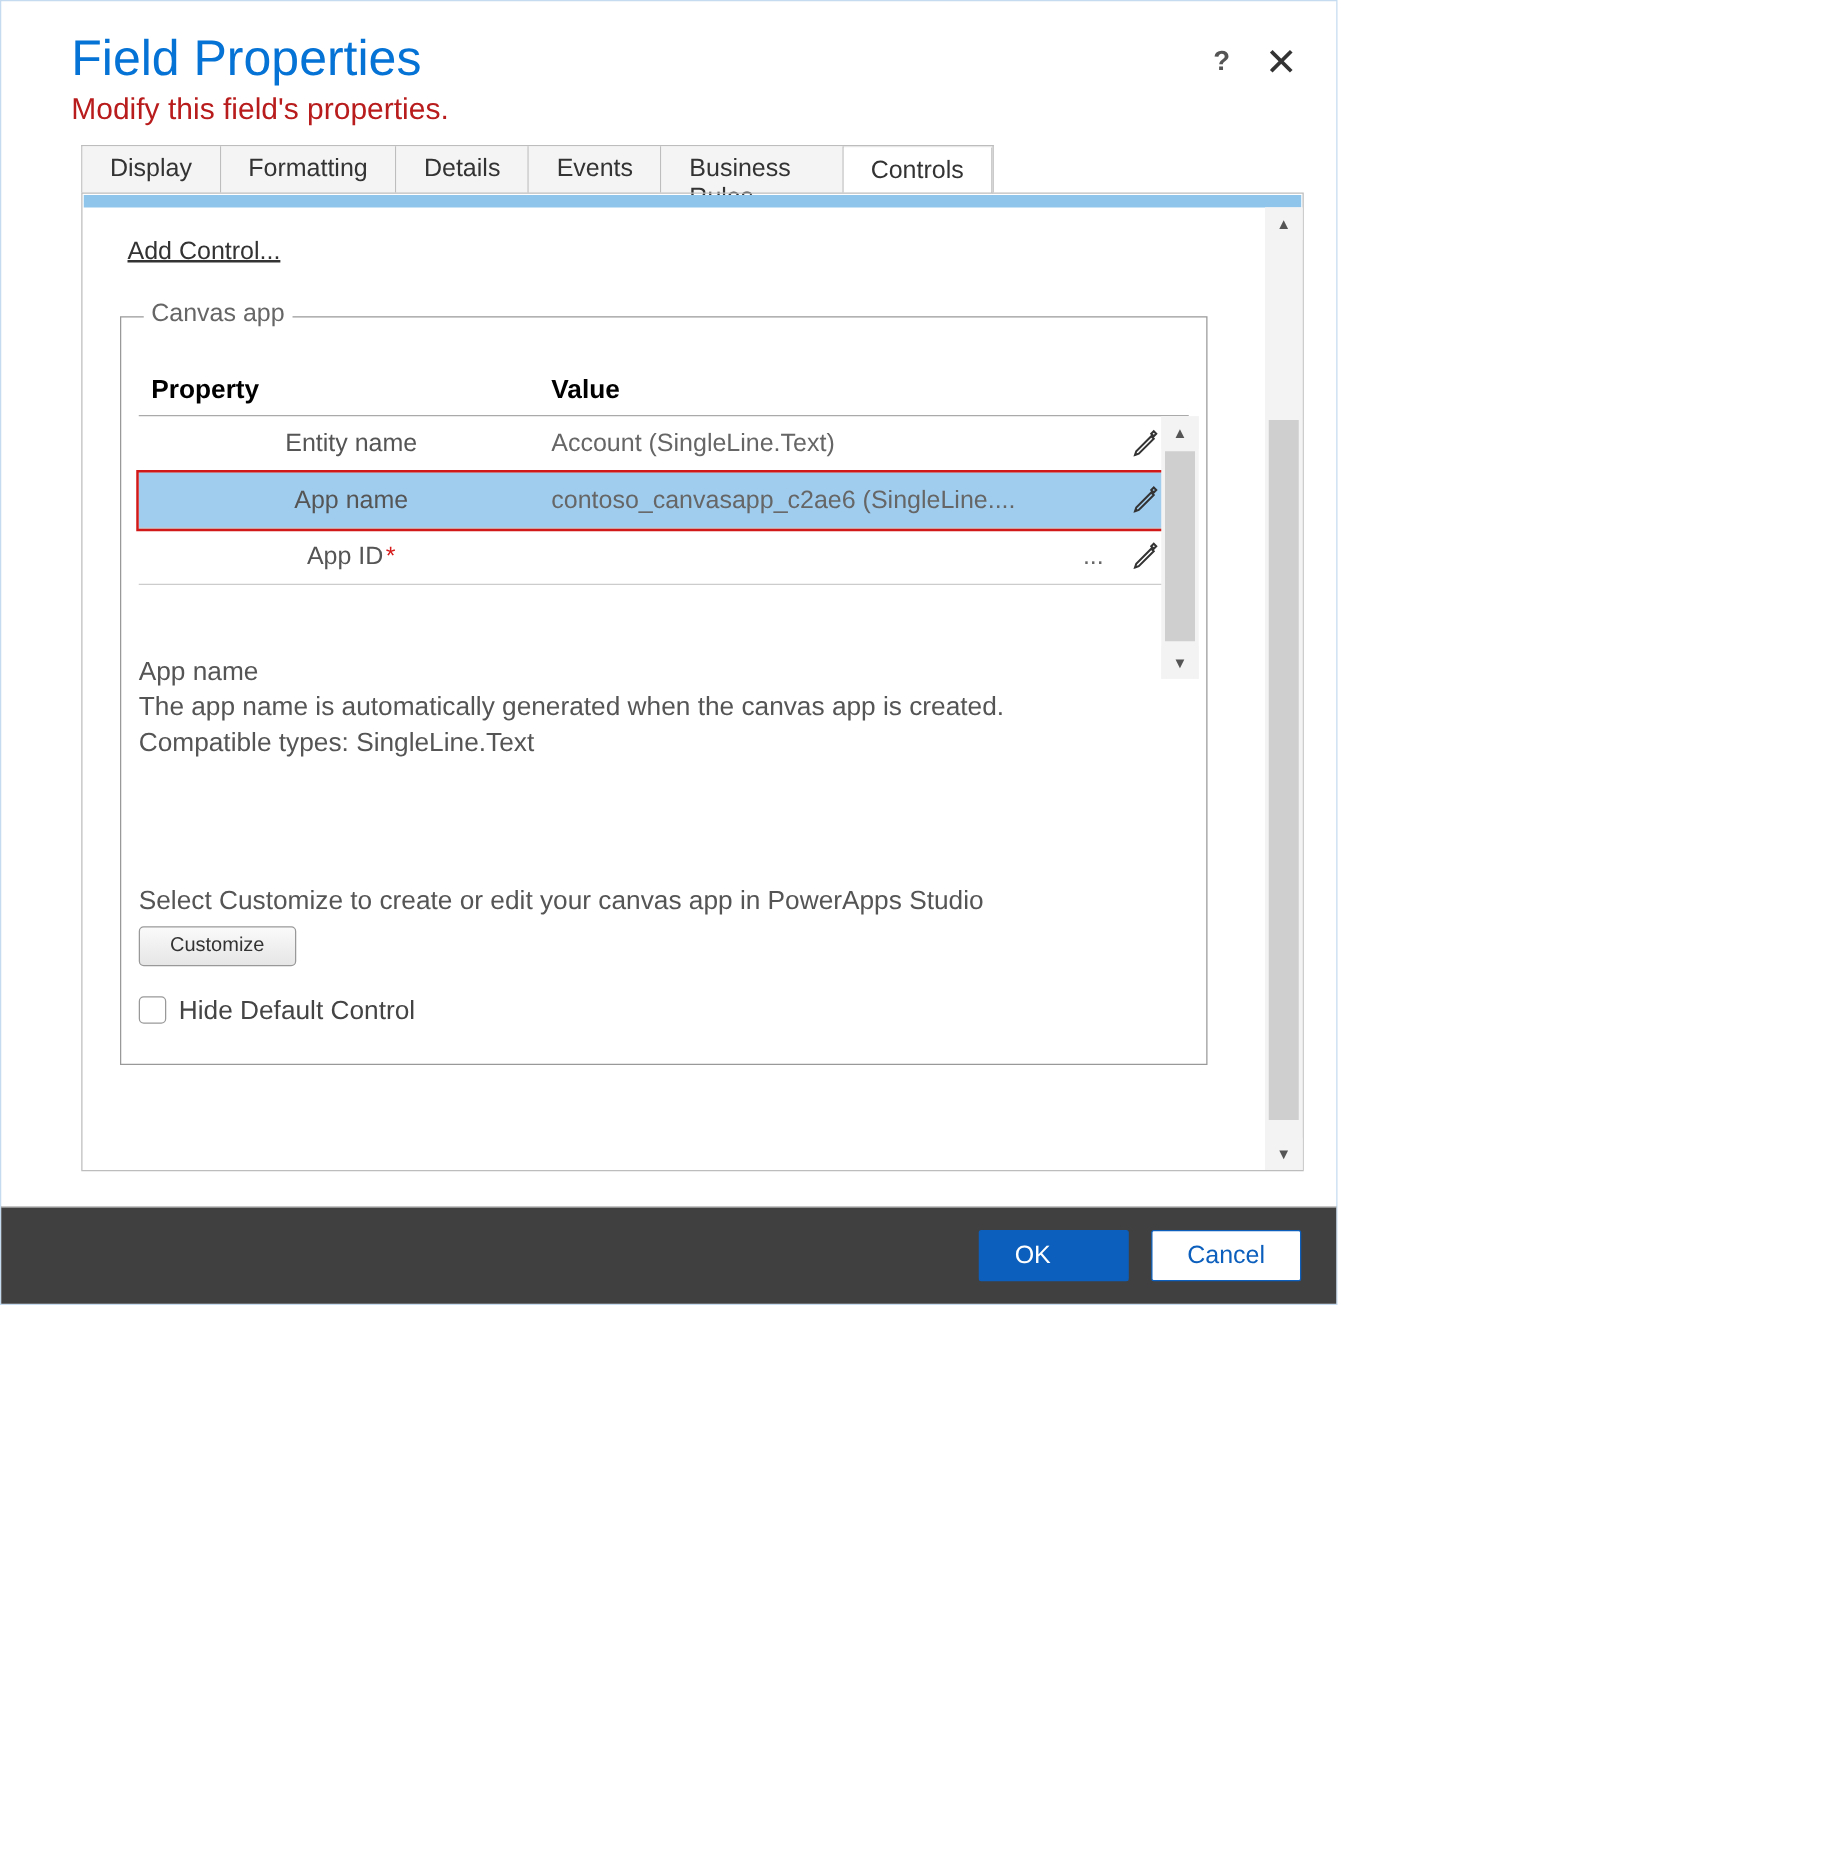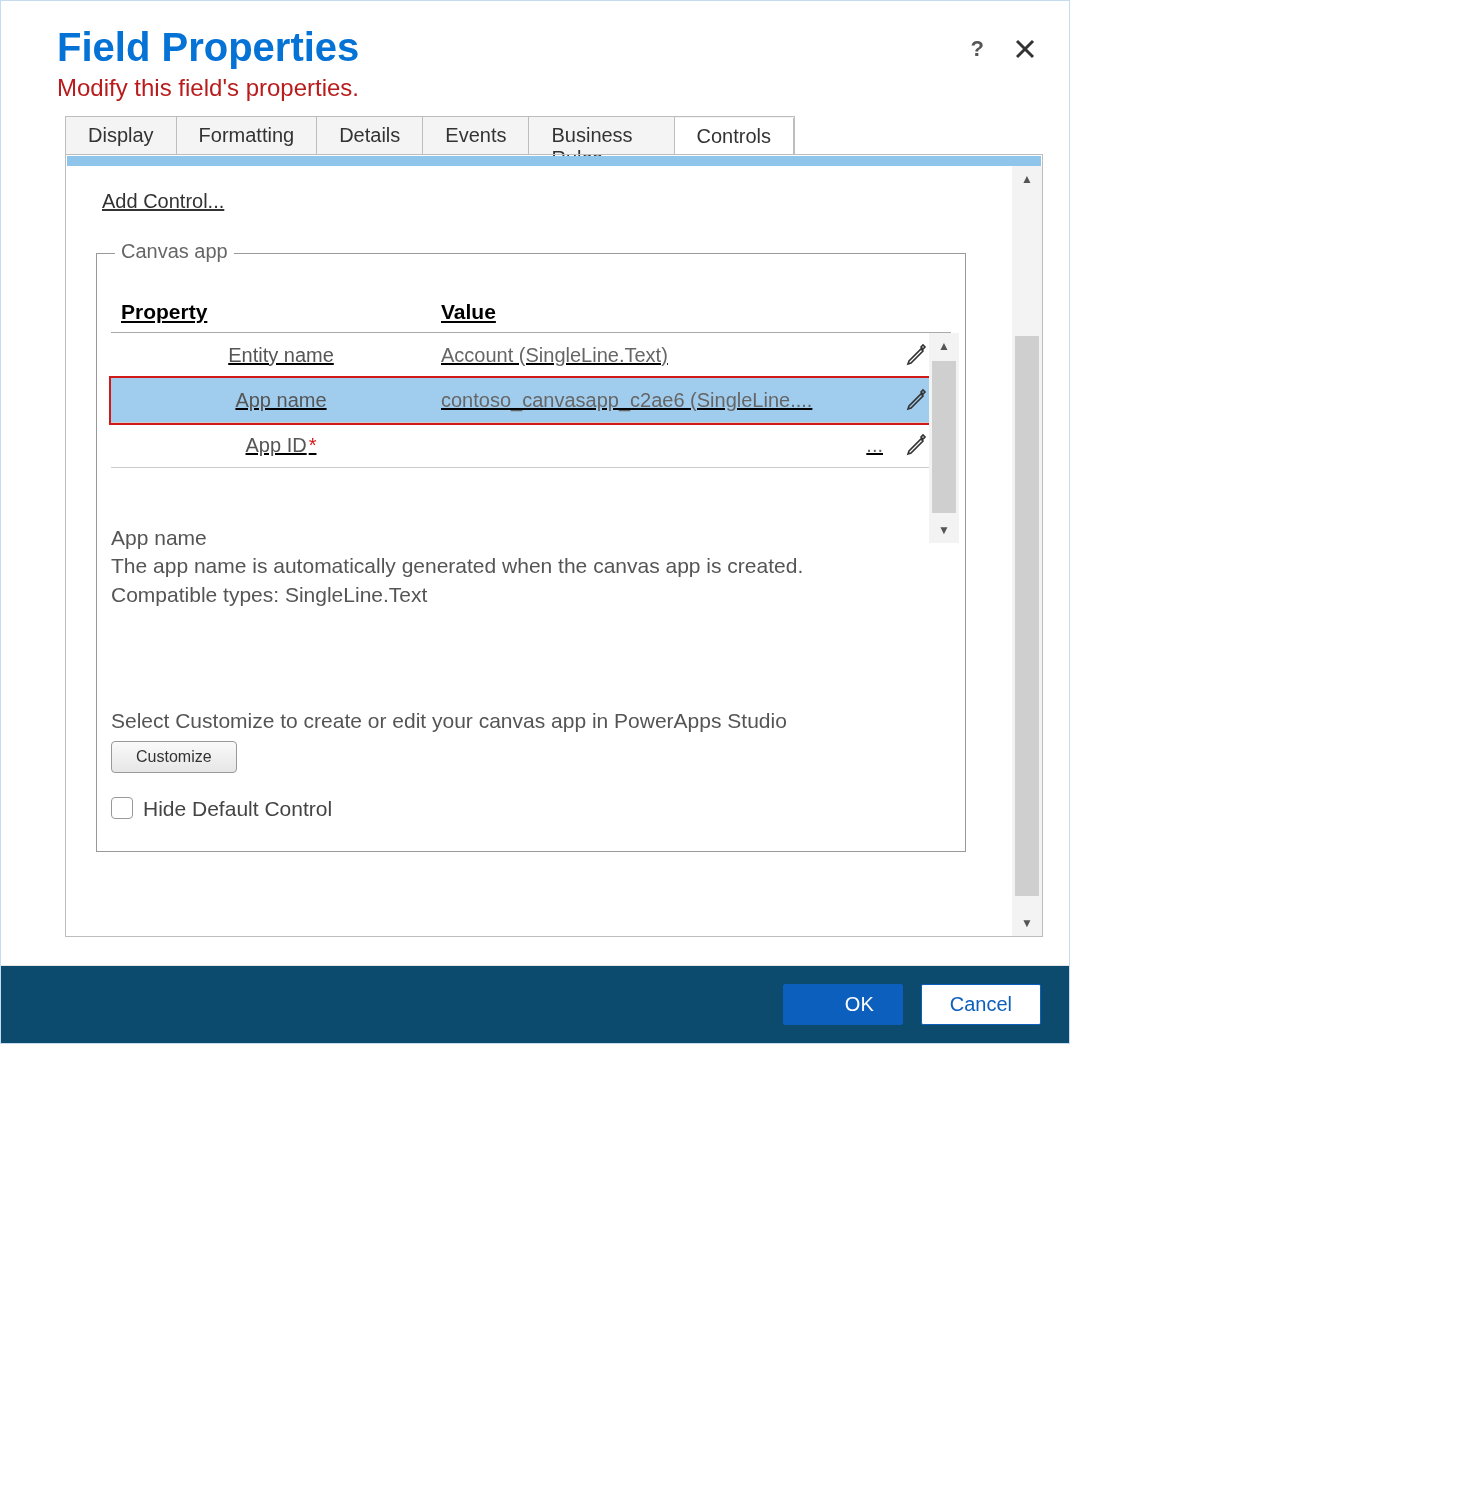--- a/index.html
+++ b/index.html
@@ -15,21 +15,21 @@
     background: #fff;
     position: relative;
   }
   .header {
     padding: 24px 56px 14px 56px;
     position: relative;
   }
   .title {
     color: #0572d6;
     font-size: 40px;
-    font-weight: 700;
+    font-weight: 400;
   }
   .subtitle {
     color: #b91c1c;
     font-size: 24px;
     margin-top: 4px;
   }
   .top-controls {
     position: absolute;
     top: 34px;
     right: 30px;
@@ -98,21 +98,20 @@
   .legend {
     position: absolute;
     top: -14px; left: 18px;
     background: #fff;
     padding: 0 6px;
     font-size: 20px;
     color: #666;
   }
   .prop-table {
     width: 100%;
-    text-decoration: underline;
   }
   .pt-head {
     display: flex;
     padding: 16px 10px 8px 10px;
     font-size: 21px;
     font-weight: 700;
     border-bottom: 1px solid #aaa;
   }
   .pt-h-prop { width: 320px; }
   .pt-h-val { flex: 1; }
@@ -197,23 +196,23 @@
     display:flex; align-items:center; justify-content:center;
   }
   .outer-up { top:0; } .outer-dn { bottom:0; }
   .outer-thumb {
     position:absolute; left:3px; top:170px;
     width:24px; height:560px;
     background:#cfcfcf;
   }
   .footer {
     border-top: 1px solid #e4e4e4;
-    background: #0c4a6e;
+    background: #404040;
     padding: 18px 28px;
-    display:flex; justify-content:flex-end; gap:18px;text-align:right;
+    display:flex; justify-content:flex-end; gap:18px;
   }
   .btn {
     min-width: 120px;
     padding: 8px 28px;
     font-size: 20px;
     cursor: pointer;
     border-radius: 2px;
   }
   .btn-primary {
     background: #0c5fbc;

